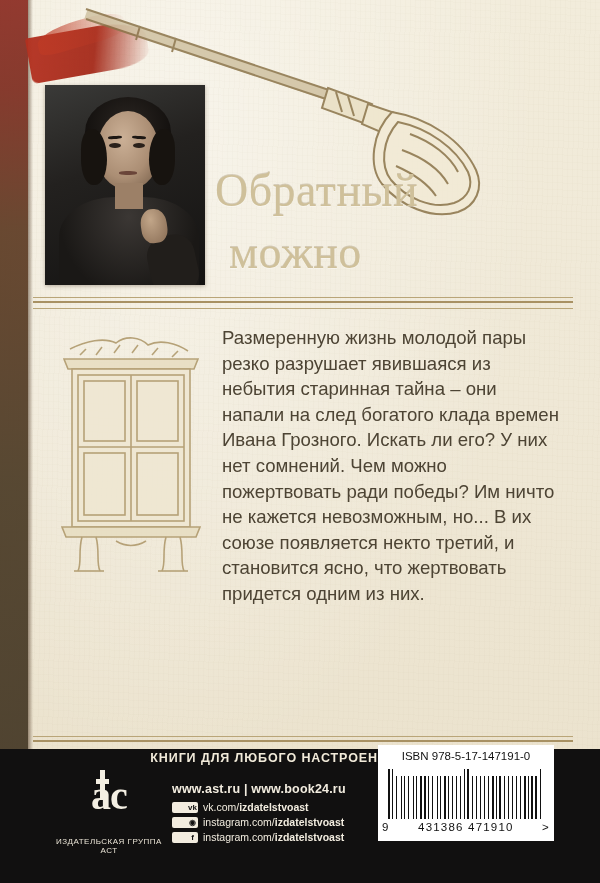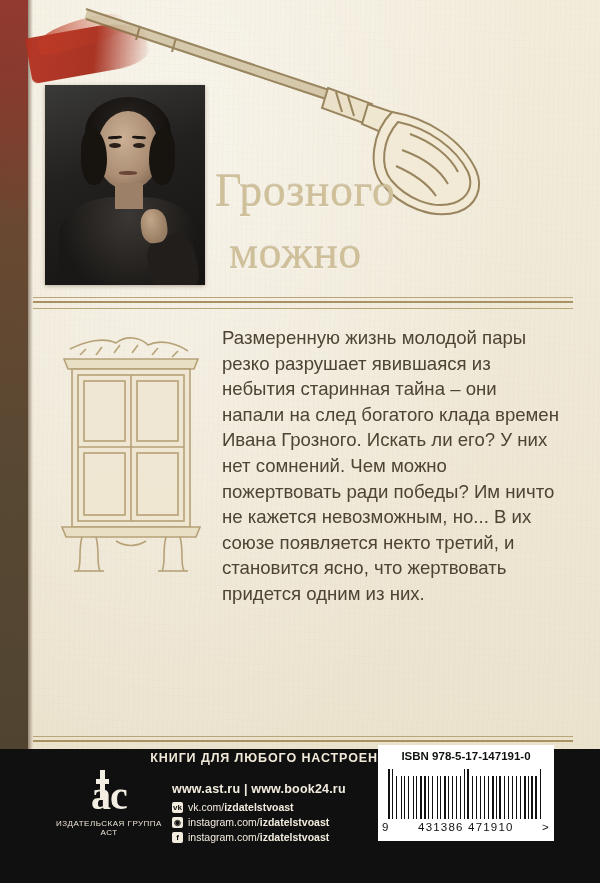--- a/index.html
+++ b/index.html
@@ -276,21 +276,21 @@
     position: absolute; left: 4px; top: 0; width: 5px; height: 30px; background: #f3eee2;
   }
   #ast-cross .h {
     position: absolute; left: 0; top: 9px; width: 13px; height: 5px; background: #f3eee2;
   }
   #ast-publisher {
     font-family: "Liberation Sans", sans-serif;
     font-size: 8px;
     letter-spacing: 0.5px;
     color: #e9e3d5;
-    margin-top: 2px;
+    margin-top: 20px;
   }
   
   #links {
     position: absolute;
     left: 172px; top: 770px;
     color: #f2ecdf;
     font-family: "Liberation Sans", sans-serif;
     margin-top: 12px;
   }
   #site-line {
@@ -312,40 +312,40 @@
     border-radius: 2px;
     display: inline-block;
     flex: 0 0 auto;
     background: #f2ecdf;
     color: #111010;
     font-size: 8px;
     line-height: 11px;
     text-align: center;
     font-weight: bold;
     font-family: "Liberation Sans", sans-serif;
+    padding-left: 15px;
   }
   .social-text b { font-weight: bold; }
   .social-text { white-space: nowrap; }
 
   
   #isbn-box {
     position: absolute;
     left: 378px; top: 745px;
     width: 176px; height: 96px;
     background: #ffffff;
   }
   #isbn-text {
     position: absolute;
     left: 0; top: 5px;
     width: 176px;
     text-align: center;
     font-family: "Liberation Sans", sans-serif;
     font-size: 11.5px;
     color: #111;
-    font-weight: bold;
   }
   #barcode {
     position: absolute;
     left: 10px; top: 24px;
     width: 156px; height: 50px;
     display: flex;
     align-items: flex-end;
   }
   #barcode .bar { background: #111; margin-right: 1px; }
   #barcode-digits {
@@ -408,21 +408,21 @@
     <div class="brow r"></div>
     <div class="eye l"></div>
     <div class="eye r"></div>
     <div class="mouth"></div>
     <div class="neck"></div>
     <div class="arm"></div>
     <div class="hand"></div>
   </div>
 
   <div id="title-block">
-    <div class="title-line first">Грозного</div>
+    <div class="title-line first">Обратный</div>
     <div class="title-line second">можно</div>
   </div>
 
   <div id="divider">
     <div class="div-rule r1"></div>
     <div class="div-rule r2"></div>
     <div class="div-rule r3"></div>
   </div>
 
   <svg id="window-art" viewBox="0 0 150 250">

